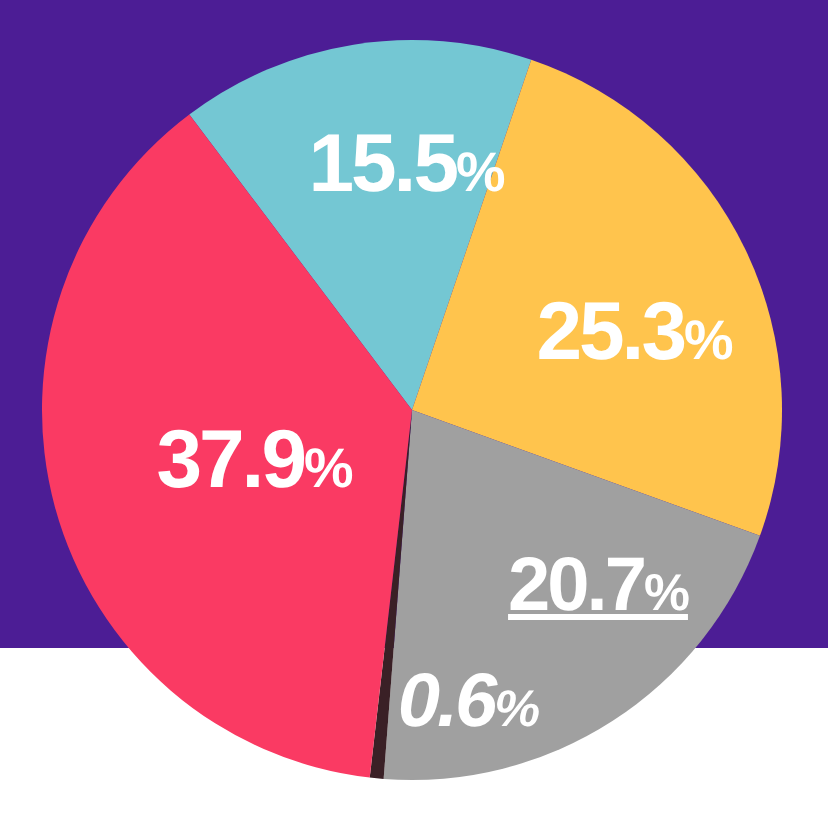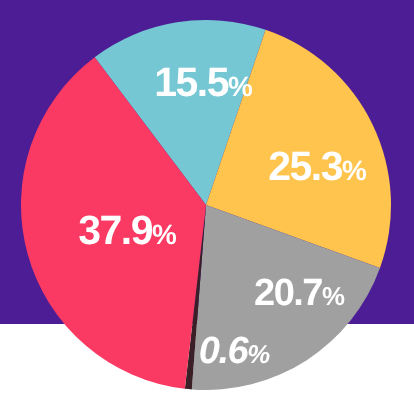--- a/index.html
+++ b/index.html
@@ -39,21 +39,21 @@
     transform: translate(-50%, -50%);
     -webkit-font-smoothing: antialiased;
     text-rendering: geometricPrecision;
   }
   .slice-label .pct-sign {
     font-size: 0.68em;
     letter-spacing: -1px;
   }
   #label-teal   { left: 203px; top: 82px;  font-size: 41px; }
   #label-yellow { left: 317px; top: 166px; font-size: 41px; }
-  #label-gray   { left: 299px; top: 293px; font-size: 38px; }
+  #label-gray   { left: 299px; top: 293px; font-size: 38px; text-decoration: underline; }
   #label-dark   { left: 234px; top: 351px; font-size: 38px; font-style: italic; }
   #label-pink   { left: 127px; top: 214px; font-size: 41px; margin-top: 16px; }
 </style>
 </head>
 <body>
 
 <div id="chart-root">
 
   <svg id="pie-svg" viewBox="0 0 414 419" xmlns="http://www.w3.org/2000/svg">
     <g id="slice-group">

